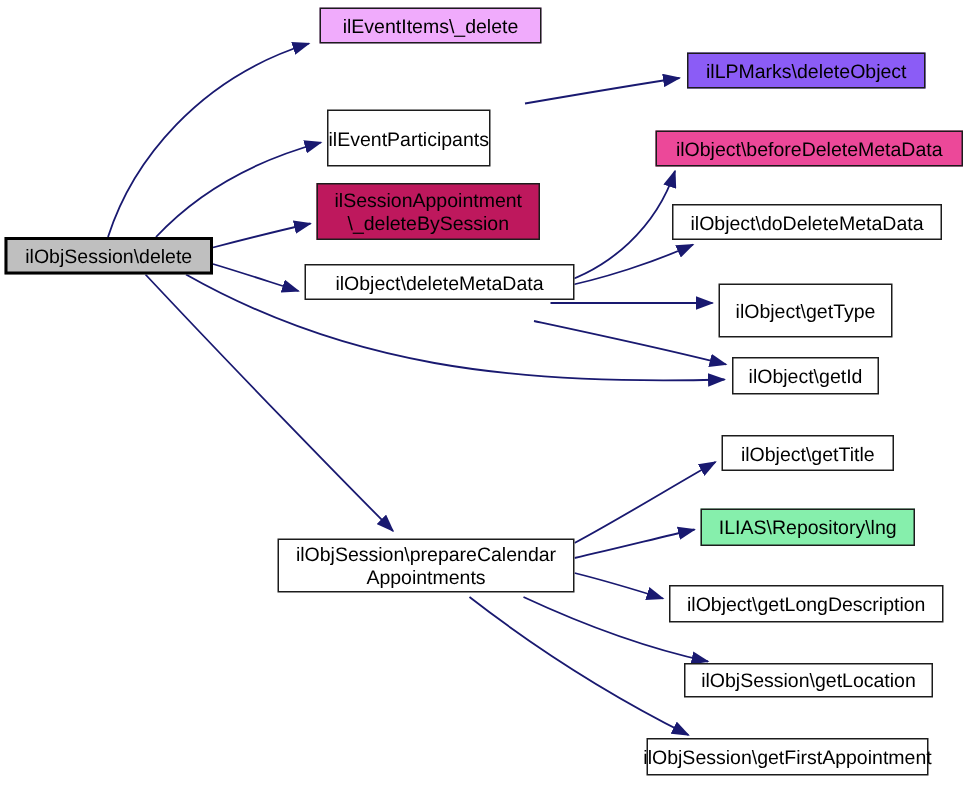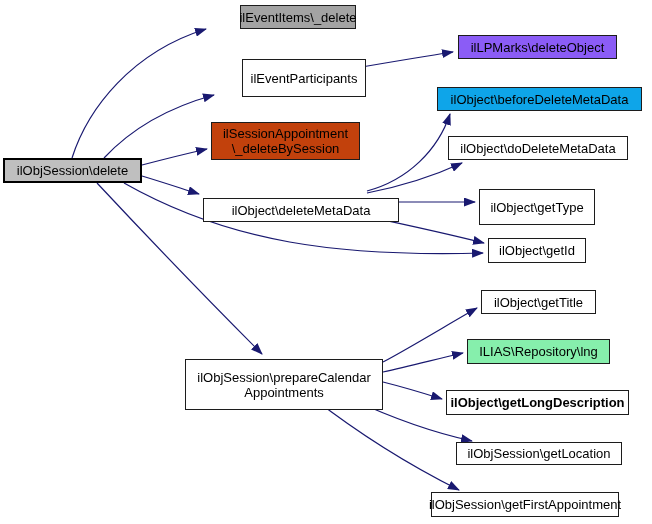--- a/index.html
+++ b/index.html
@@ -62,59 +62,59 @@
       <path d="M 383,362 C 413,346 452,322 477,308" class="edge" stroke="#191970" marker-end="url(#arrow)"></path>
       <path d="M 383,372 C 410,366 437,359 463,353" class="edge" stroke="#191970" marker-end="url(#arrow)"></path>
       <path d="M 383,382 C 403,387 423,393 442,399" class="edge" stroke="#191970" marker-end="url(#arrow)"></path>
       <path d="M 349,398 C 392,418 435,433 472,441" class="edge" stroke="#191970" marker-end="url(#arrow)"></path>
       <path d="M 313,398 C 362,436 415,468 459,490" class="edge" stroke="#191970" marker-end="url(#arrow)"></path>
     </svg>
   <div>
       <div class="node focus" style="left: 3px; top: 158px; width: 139px; height: 25px; background: rgb(191, 191, 191); border: 2px solid rgb(0, 0, 0);">
         <span class="node-line">ilObjSession\delete</span>
       </div>
-      <div class="node" style="left: 213px; top: 5px; width: 116px; height: 24px; background: #a3a3a3; border: 1px solid rgb(28, 28, 28); margin-left: 27px;">
+      <div class="node" style="left: 213px; top: 5px; width: 148px; height: 24px; background: #f0abfc; border: 1px solid rgb(28, 28, 28);">
         <span class="node-line">ilEventItems\_delete</span>
       </div>
-      <div class="node" style="left: 218px; top: 59px; width: 124px; height: 38px; background: rgb(255, 255, 255); border: 1px solid rgb(28, 28, 28); margin-left: 24px;">
+      <div class="node" style="left: 218px; top: 73px; width: 109px; height: 38px; background: rgb(255, 255, 255); border: 1px solid rgb(28, 28, 28);">
         <span class="node-line">ilEventParticipants</span>
       </div>
-      <div class="node" style="left: 211px; top: 122px; width: 149px; height: 38px; background: #c2410c; border: 1px solid rgb(28, 28, 28);">
+      <div class="node" style="left: 211px; top: 122px; width: 149px; height: 38px; background: #be185d; border: 1px solid rgb(28, 28, 28);">
         <span class="node-line">ilSessionAppointment</span>
         <span class="node-line">\_deleteBySession</span>
       </div>
-      <div class="node" style="left: 203px; top: 198px; width: 196px; height: 24px; background: rgb(255, 255, 255); border: 1px solid rgb(28, 28, 28);">
+      <div class="node" style="left: 203px; top: 176px; width: 180px; height: 24px; background: rgb(255, 255, 255); border: 1px solid rgb(28, 28, 28);">
         <span class="node-line">ilObject\deleteMetaData</span>
       </div>
-      <div class="node" style="left: 185px; top: 359px; width: 198px; height: 51px; background: rgb(255, 255, 255); border: 1px solid rgb(28, 28, 28);">
+      <div class="node" style="left: 185px; top: 359px; width: 198px; height: 36px; background: rgb(255, 255, 255); border: 1px solid rgb(28, 28, 28);">
         <span class="node-line">ilObjSession\prepareCalendar</span>
         <span class="node-line">Appointments</span>
       </div>
       <div class="node" style="left: 458px; top: 35px; width: 159px; height: 24px; background: #8b5cf6; border: 1px solid rgb(28, 28, 28);">
         <span class="node-line">ilLPMarks\deleteObject</span>
       </div>
-      <div class="node" style="left: 437px; top: 87px; width: 205px; height: 24px; background: #0ea5e9; border: 1px solid rgb(28, 28, 28);">
+      <div class="node" style="left: 437px; top: 87px; width: 205px; height: 24px; background: #ec4899; border: 1px solid rgb(28, 28, 28);">
         <span class="node-line">ilObject\beforeDeleteMetaData</span>
       </div>
       <div class="node" style="left: 448px; top: 136px; width: 180px; height: 24px; background: rgb(255, 255, 255); border: 1px solid rgb(28, 28, 28);">
         <span class="node-line">ilObject\doDeleteMetaData</span>
       </div>
       <div class="node" style="left: 479px; top: 189px; width: 116px; height: 36px; background: rgb(255, 255, 255); border: 1px solid rgb(28, 28, 28);">
         <span class="node-line">ilObject\getType</span>
       </div>
       <div class="node" style="left: 488px; top: 238px; width: 98px; height: 25px; background: rgb(255, 255, 255); border: 1px solid rgb(28, 28, 28);">
         <span class="node-line">ilObject\getId</span>
       </div>
       <div class="node" style="left: 481px; top: 290px; width: 115px; height: 24px; background: rgb(255, 255, 255); border: 1px solid rgb(28, 28, 28);">
         <span class="node-line">ilObject\getTitle</span>
       </div>
       <div class="node" style="left: 467px; top: 339px; width: 143px; height: 25px; background: #86efac; border: 1px solid rgb(28, 28, 28);">
         <span class="node-line">ILIAS\Repository\lng</span>
       </div>
-      <div class="node" style="left: 446px; top: 390px; width: 183px; height: 25px; background: rgb(255, 255, 255); border: 1px solid rgb(28, 28, 28); font-weight: bold;">
+      <div class="node" style="left: 446px; top: 390px; width: 183px; height: 25px; background: rgb(255, 255, 255); border: 1px solid rgb(28, 28, 28);">
         <span class="node-line">ilObject\getLongDescription</span>
       </div>
       <div class="node" style="left: 456px; top: 442px; width: 166px; height: 23px; background: rgb(255, 255, 255); border: 1px solid rgb(28, 28, 28);">
         <span class="node-line">ilObjSession\getLocation</span>
       </div>
       <div class="node" style="left: 431px; top: 492px; width: 188px; height: 25px; background: rgb(255, 255, 255); border: 1px solid rgb(28, 28, 28);">
         <span class="node-line">ilObjSession\getFirstAppointment</span>
       </div>
     </div>
 </div>

